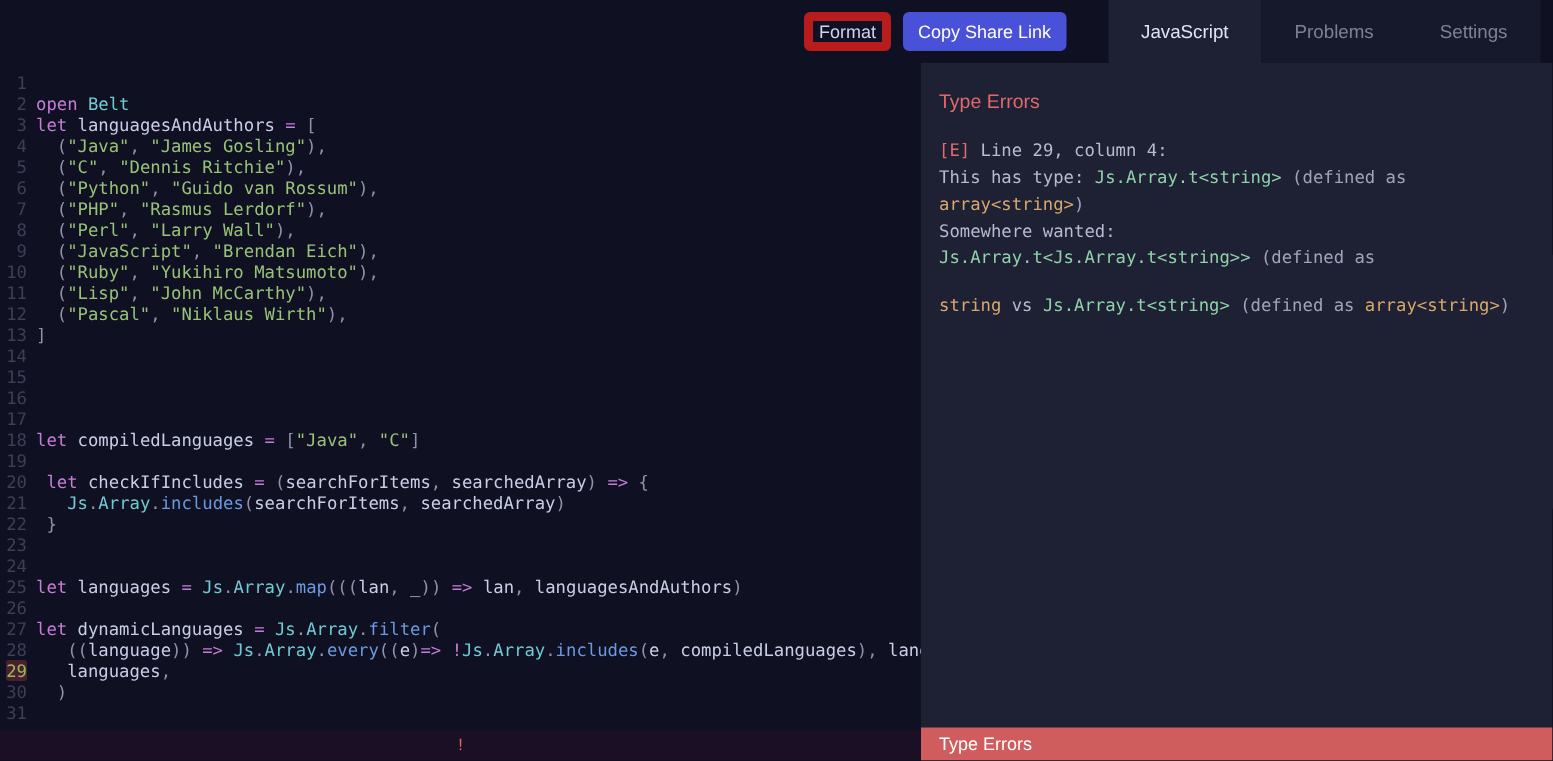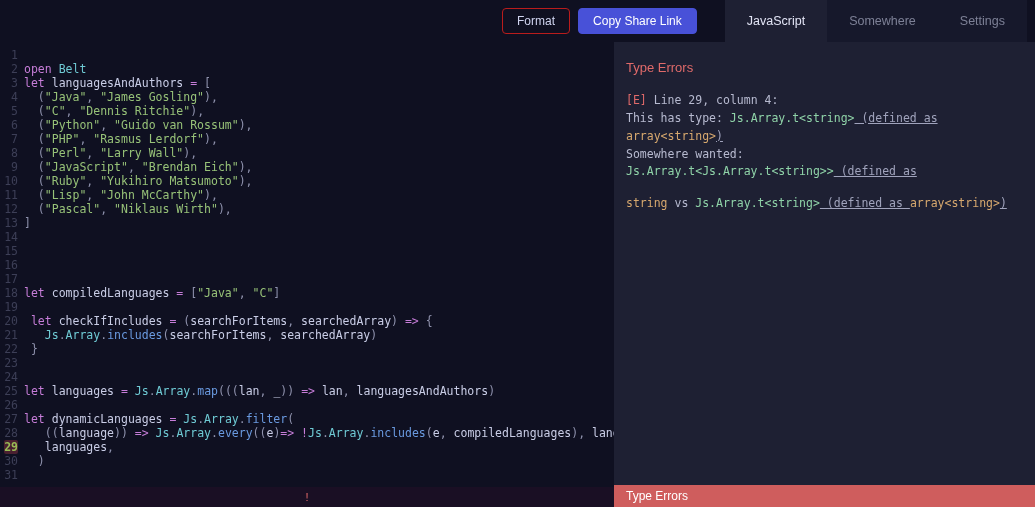--- a/index.html
+++ b/index.html
@@ -14,25 +14,25 @@
   .toolbar {
     height: 42px;
     display: flex;
     align-items: center;
     justify-content: flex-end;
     padding: 0 8px;
     background: #0f1021;
   }
   .btn {
     height: 26px;
-    padding: 0 14px;
+    padding: 0 4px;
     border-radius: 4px;
     font-size: 12px;
     color: #d0d4f0;
-    border: 1px solid #b91c1c;
+    border: 6px solid #b91c1c;
     background: transparent;
     cursor: pointer;
     display: inline-flex;
     align-items: center;
   }
   .btn-primary {
     background: #4851d8;
     border-color: #4851d8;
     color: #fff;
     margin-left: 8px;
@@ -79,21 +79,21 @@
   .gutter {
     width: 24px;
     text-align: right;
     color: #3d3f57;
     padding-right: 6px;
     user-select: none;
     flex-shrink: 0;
   }
   .code { flex: 1; white-space: pre; }
   .code-line { height: 14px; }
-  .errline .gutnum { background: #4a2030; color:#9b5; border-radius:2px;font-weight:bold; }
+  .errline .gutnum { background: #4a2030; color:#9b5; border-radius:2px; }
   .status-bar {
     height: 20px;
     background: #1a0f24;
     display: flex;
     align-items: center;
     justify-content: center;
     color: #e56a6a;
     font-size: 11px;
   }
   .right-pane {
@@ -132,32 +132,32 @@
   .kw { color: #c67dd8; } 
   .mod { color: #6fcad4; } 
   .id { color: #c9cde6; margin-top: 34px; }
   .str { color: #97c278; }
   .pun { color: #8f92ad; }
   .fn { color: #6a9ae0; }
   
   .e-tag { color: #e06a6a; }
   .e-type { color: #8fd3a8; }
   .e-arr { color: #d7a86e; }
-  .e-mut { color: #a0a3bc; text-decoration: underline; }
+  .e-mut { color: #a0a3bc; }
 </style>
 </head>
 <body>
 
 <div class="app">
   <div class="toolbar">
     <button class="btn">Format</button>
     <button class="btn btn-primary">Copy Share Link</button>
     <div class="tabs" id="tabs">
         <div class="tab active">JavaScript</div>
-        <div class="tab">Somewhere</div>
+        <div class="tab">Problems</div>
         <div class="tab">Settings</div>
       </div>
   </div>
 
   <div class="main">
     <div class="editor-pane">
       <div class="editor">
         <div class="gutter" id="gutter">
             <div class="code-line"><span class="gutnum">1</span></div>
             <div class="code-line"><span class="gutnum">2</span></div>

